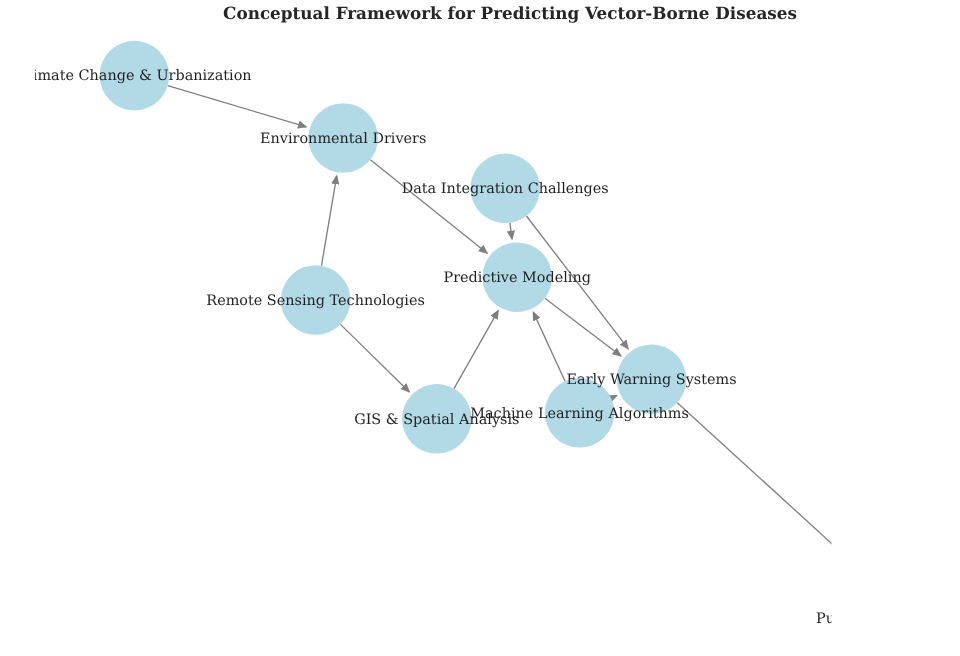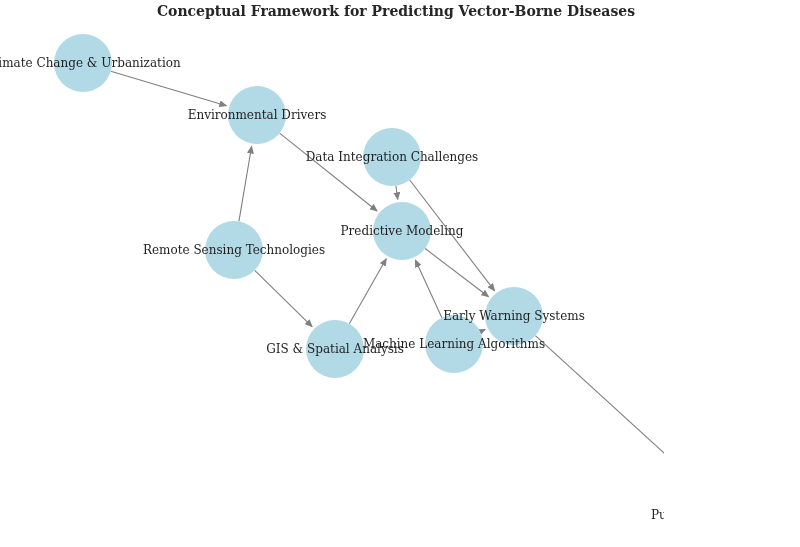--- a/index.html
+++ b/index.html
@@ -7,20 +7,21 @@
     padding: 0;
     background: #ffffff;
     font-family: "DejaVu Serif", serif;
   }
   .canvas {
     position: relative;
     width: 664px;
     height: 547px;
     background: #ffffff;
     overflow: hidden;
+    margin-left: 29px;
   }
   svg { display: block; }
   .diagram-title {
     font-family: "DejaVu Serif", serif;
     font-size: 14px;
     font-weight: bold;
     fill: #262626;
   }
   .node-label {
     font-family: "DejaVu Serif", serif;

